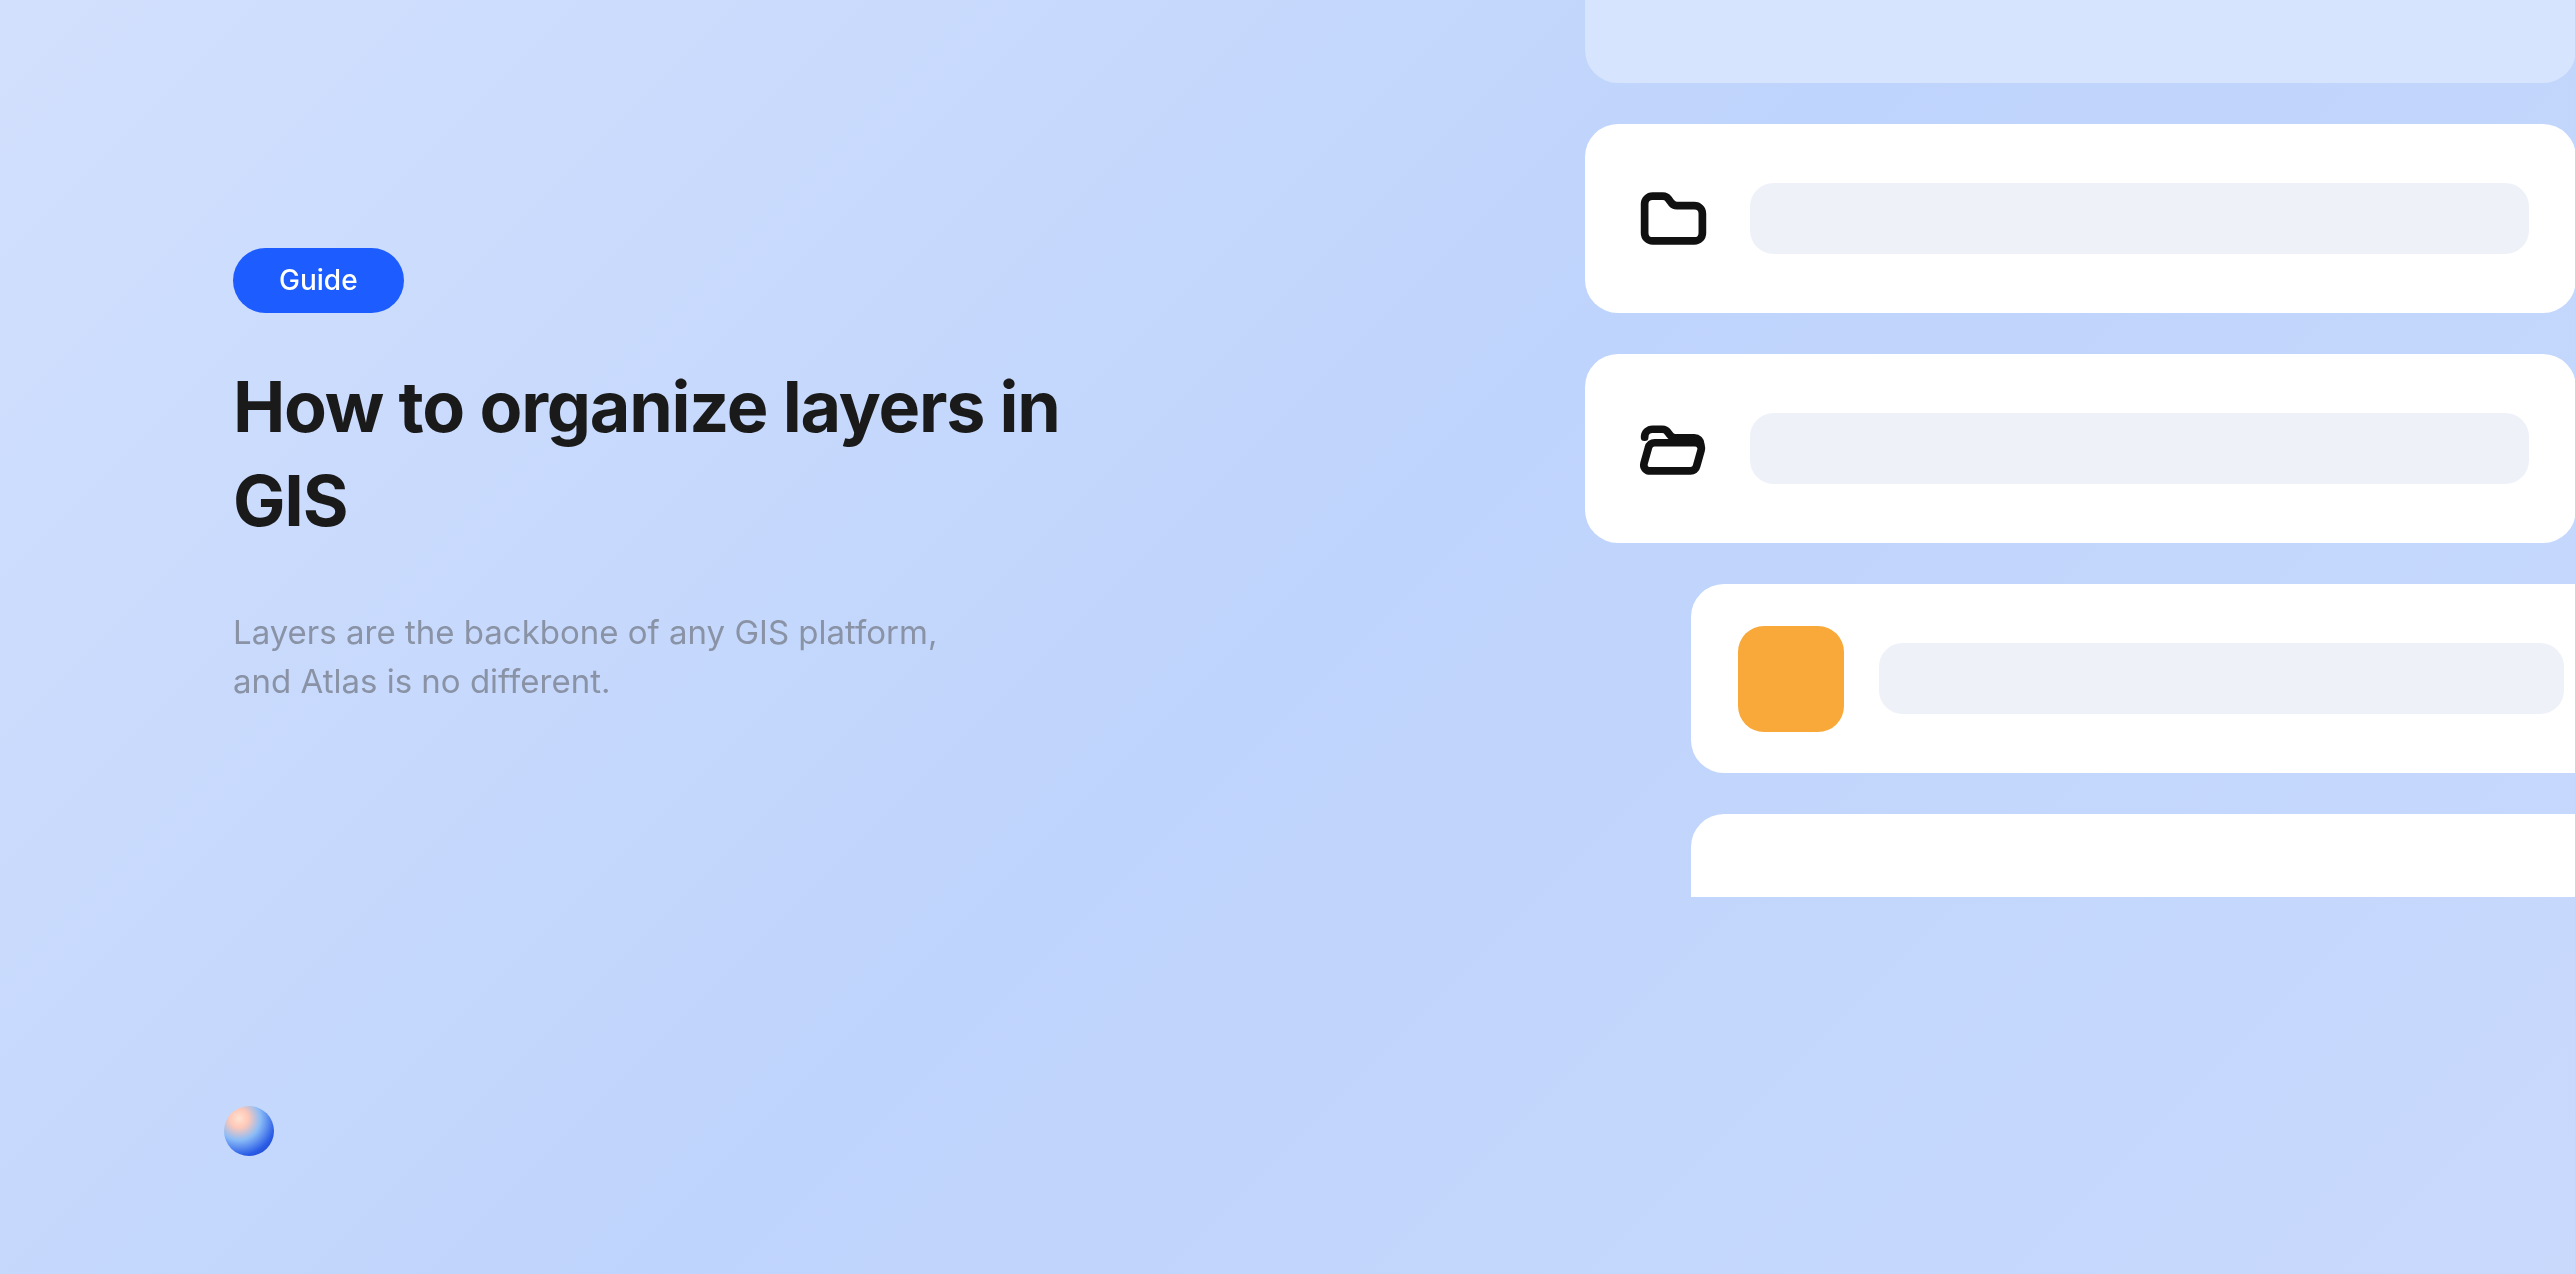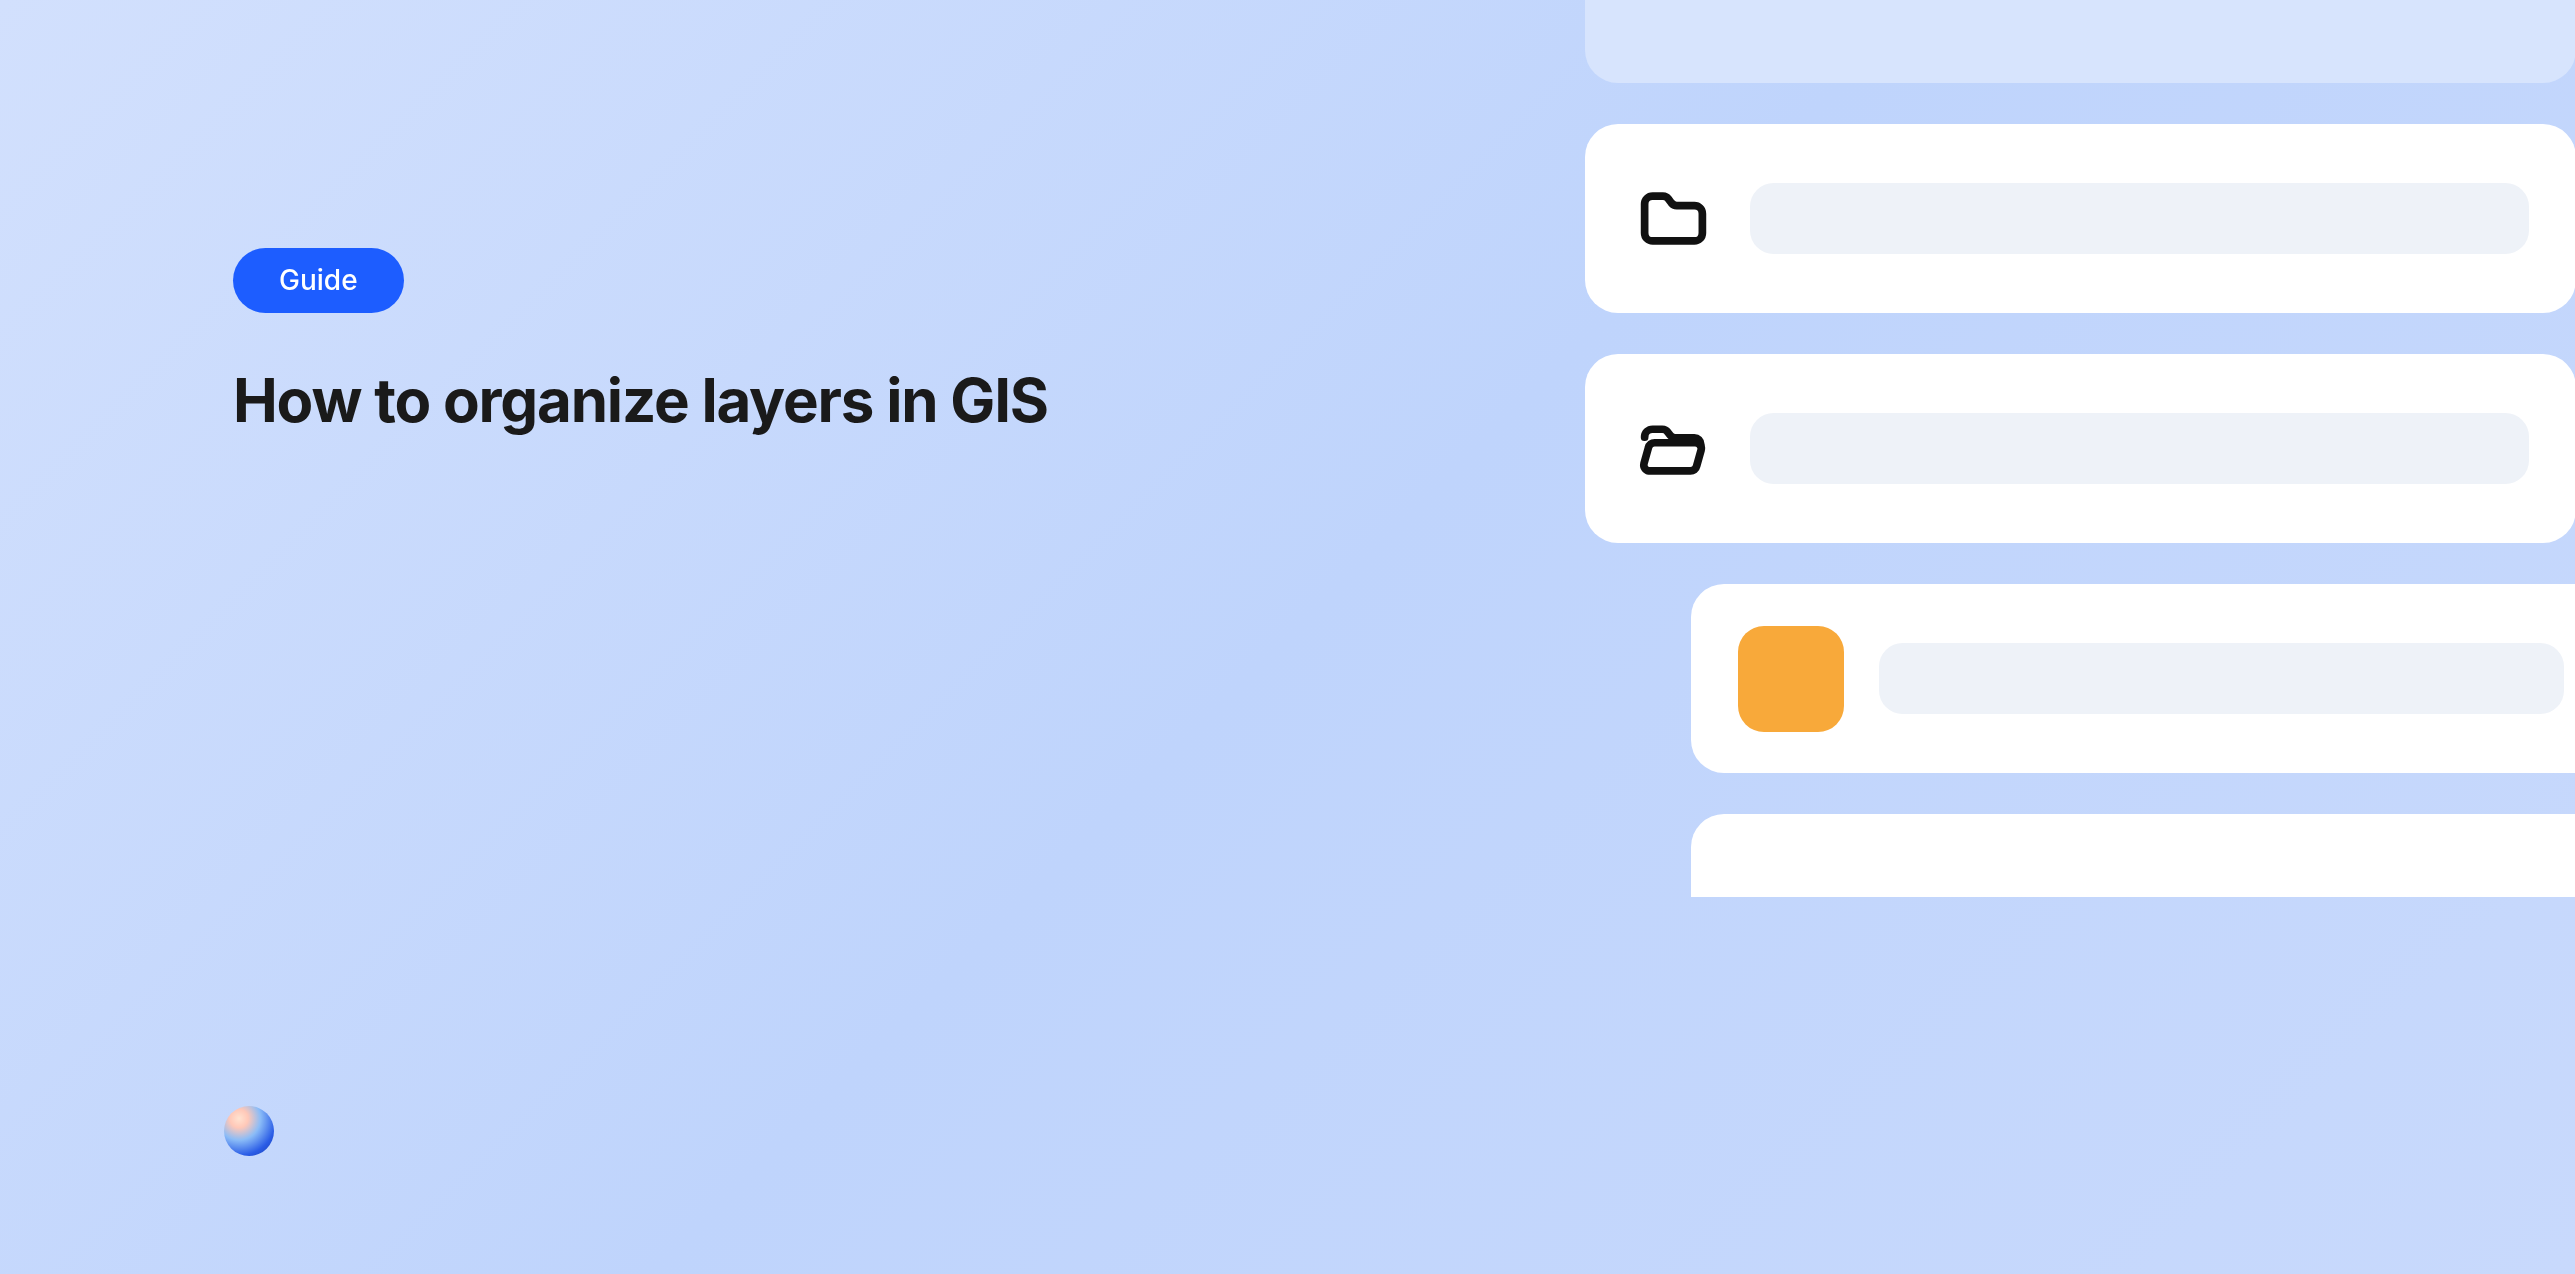--- a/index.html
+++ b/index.html
@@ -21,21 +21,21 @@
   display: inline-block;
   background: #1d5dff;
   color: #fff;
   font-size: 28px;
   font-weight: 500;
   padding: 15.3px 46px;
   border-radius: 35px;
   margin-bottom: 47px;
 }
 .title {
-  font-size: 60px;
+  font-size: 70px;
   font-weight: 700;
   color: #1a1a1a;
   line-height: 1.35;
   margin-bottom: 59px;
   letter-spacing: -1.2px;
 }
 .subtitle {
   font-size: 33px;
   font-weight: 400;
   color: #8a93a5;
@@ -111,20 +111,21 @@
   margin-left: 106px;
   width: calc(100% - 71px);
 }
 </style>
 </head>
 <body>
 
 <div class="left-content">
   <div class="badge">Guide</div>
   <h1 class="title">How to organize layers in GIS</h1>
+  <p class="subtitle">Layers are the backbone of any GIS platform, and Atlas is no different.</p>
 </div>
 
 <div class="logo"></div>
 
 <div class="cards">
   <div class="card-partial-top"></div>
 
   <div class="card">
     <div class="card-inner">
       <div class="icon-slot">

